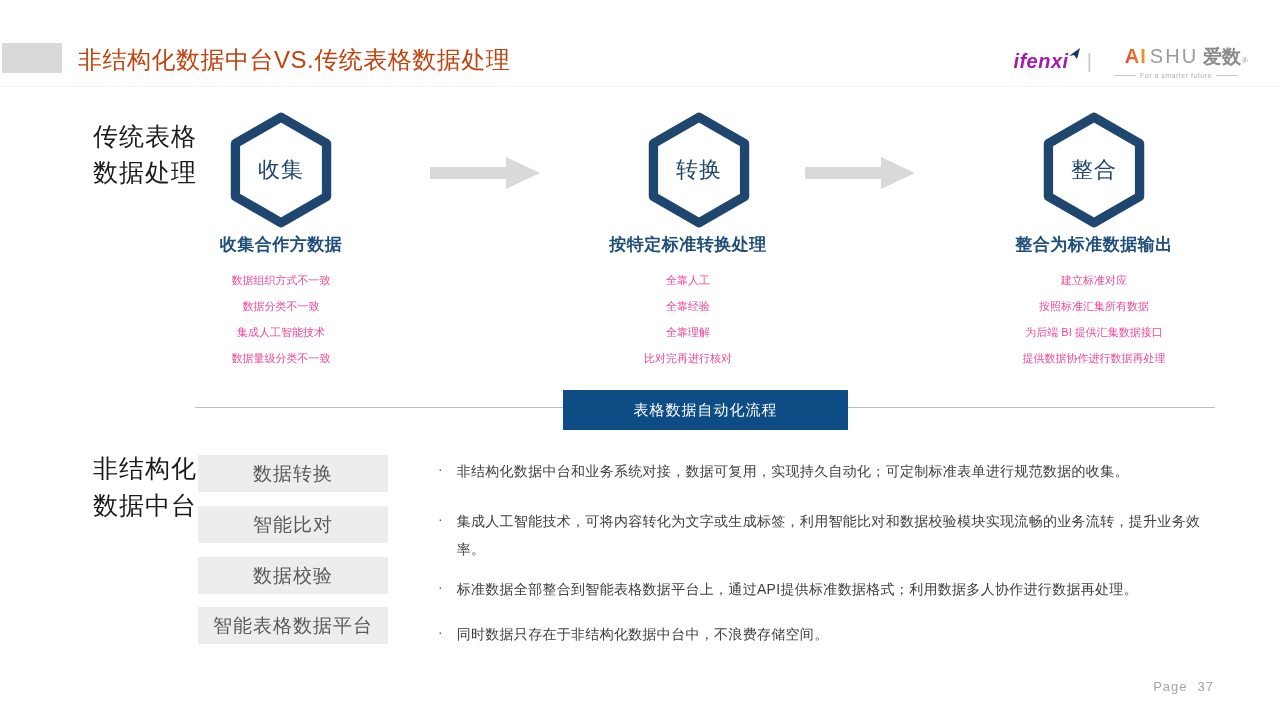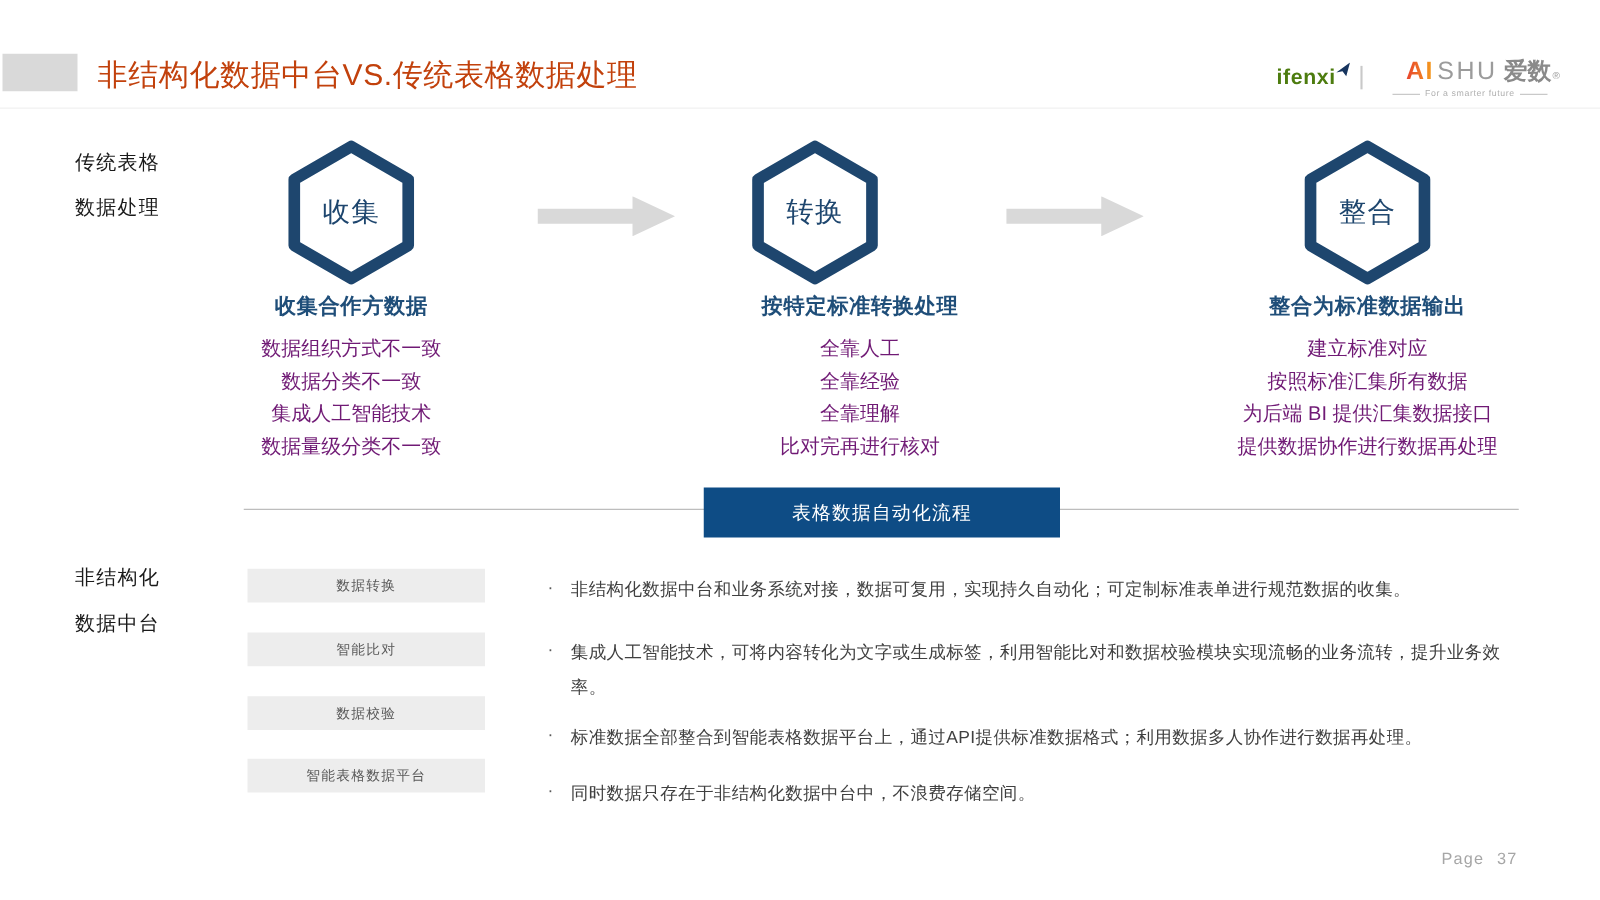--- a/index.html
+++ b/index.html
@@ -9,55 +9,55 @@
     font-family:"Liberation Sans","DejaVu Sans",sans-serif; overflow:hidden;
     margin:0 auto;
   }
   
   .deco-rect { position:absolute; left:2px; top:43px; width:60px; height:30px; background:#d9d9d9; }
   .page-title { position:absolute; left:78px; top:44px; font-size:24px; font-weight:500; color:#c2410c; letter-spacing:0.5px; }
   .header-line { position:absolute; left:0; top:86px; width:1280px; height:1px; background:#f1f1f1; }
 
   
   .logo-group { position:absolute; right:32px; top:44px; display:flex; align-items:center; }
-  .ifenxi { position:relative; font-size:17px; font-weight:bold; color:#4d7c0f; letter-spacing:0.5px; padding-right:14px; }
+  .ifenxi { position:relative; font-size:20px; font-weight:bold; color:#a21caf; letter-spacing:0.5px; padding-right:14px;font-style:italic; }
   .ifenxi-arrow { position:absolute; right:0px; top:-2px; }
   .logo-divider { color:#c9c9c9; font-size:20px; font-weight:300; margin:0 12px 0 4px; }
   .aishu { display:flex; flex-direction:column; align-items:center; }
   .aishu-row { display:flex; align-items:baseline; font-size:20px;margin-left:21px; }
   .aishu-ai { font-weight:bold; background:linear-gradient(90deg,#e8432d,#f5a11c); -webkit-background-clip:text; background-clip:text; color:transparent; letter-spacing:1px; }
   .aishu-shu { color:#9b9b9b; letter-spacing:2px; margin-left:3px; font-weight:400; }
   .aishu-cn { color:#8a8a8a; font-weight:bold; margin-left:5px; font-size:19px; }
   .aishu-reg { color:#9b9b9b; font-size:8px; vertical-align:super; margin-left:1px; }
   .aishu-tagline { display:flex; align-items:center; color:#b0b0b0; font-size:7px; letter-spacing:0.5px; margin-top:2px; }
   .tagline-dash { display:inline-block; width:22px; height:1px; background:#c9c9c9; margin:0 4px; }
 
   
-  .section-label { position:absolute; left:60px; font-size:16px; color:#1a1a1a; font-weight:500; letter-spacing:1px; }
+  .section-label { position:absolute; left:93px; font-size:25px; color:#1a1a1a; font-weight:500; letter-spacing:1px; }
 
   
   .hex { position:absolute; top:112px; width:104px; height:116px; }
   .hex svg { position:absolute; left:0; top:0; }
   .hex-label { position:absolute; left:0; top:0; width:104px; height:116px; display:flex; align-items:center; justify-content:center; font-size:22px; font-weight:500; color:#1e466e; letter-spacing:1px; }
 
   
   .flow-arrow { position:absolute; top:157px; }
 
   
   .step-col { position:absolute; top:233px; width:320px; text-align:center; }
   .step-heading { font-size:17px; font-weight:600; color:#1f4e79; letter-spacing:0.5px; }
   .step-items { margin-top:11px; list-style:none; }
-  .step-items li { font-size:16px; color:#701a75; line-height:26px; }
+  .step-items li { font-size:11px; color:#ec4899; line-height:26px; }
 
   
   .divider-line { position:absolute; left:195px; top:407px; width:1020px; height:1px; background:#bdbdbd; }
   .divider-banner { position:absolute; left:563px; top:390px; width:285px; height:40px; background:#0e4c85; color:#ffffff; font-size:15px; display:flex; align-items:center; justify-content:center; letter-spacing:1px; }
 
   
-  .module-box { position:absolute; left:198px; width:190px; height:27px; background:#ededed; color:#595959; font-size:11px; display:flex; align-items:center; justify-content:center; letter-spacing:1px; }
+  .module-box { position:absolute; left:198px; width:190px; height:37px; background:#ededed; color:#595959; font-size:19px; display:flex; align-items:center; justify-content:center; letter-spacing:1px; }
 
   
   .bullet-row { position:absolute; left:438px; width:790px; display:flex; }
   .bullet-dot { flex:0 0 auto; color:#595959; font-size:14px; line-height:24px; margin-right:14px; }
   .bullet-text { font-size:14px; color:#404040; line-height:28px; letter-spacing:0.3px; }
 
   
   .page-num { position:absolute; right:66px; bottom:26px; font-size:13px; color:#a6a6a6; letter-spacing:1px; display:flex; gap:10px; }
 </style>
 </head>
@@ -100,21 +100,21 @@
       <polygon points="50,5 94,30.5 94,81.5 50,107 6,81.5 6,30.5" fill="#ffffff" stroke="#1e466e" stroke-width="9" stroke-linejoin="round"></polygon>
     </svg>
     <div class="hex-label">收集</div>
   </div>
 
   <svg class="flow-arrow" style="left:430px;" width="110" height="32" viewBox="0 0 110 32">
     <rect x="0" y="10" width="78" height="12" fill="#d9d9d9"></rect>
     <polygon points="76,0 110,16 76,32" fill="#d9d9d9"></polygon>
   </svg>
 
-  <div class="hex" style="left:600px;text-decoration:underline;">
+  <div class="hex" style="left:647px;text-decoration:underline;">
     <svg width="104" height="116" viewBox="0 0 100 112">
       <polygon points="50,5 94,30.5 94,81.5 50,107 6,81.5 6,30.5" fill="#ffffff" stroke="#1e466e" stroke-width="9" stroke-linejoin="round"></polygon>
     </svg>
     <div class="hex-label">转换</div>
   </div>
 
   <svg class="flow-arrow" style="left:805px;" width="110" height="32" viewBox="0 0 110 32">
     <rect x="0" y="10" width="78" height="12" fill="#d9d9d9"></rect>
     <polygon points="76,0 110,16 76,32" fill="#d9d9d9"></polygon>
   </svg>

